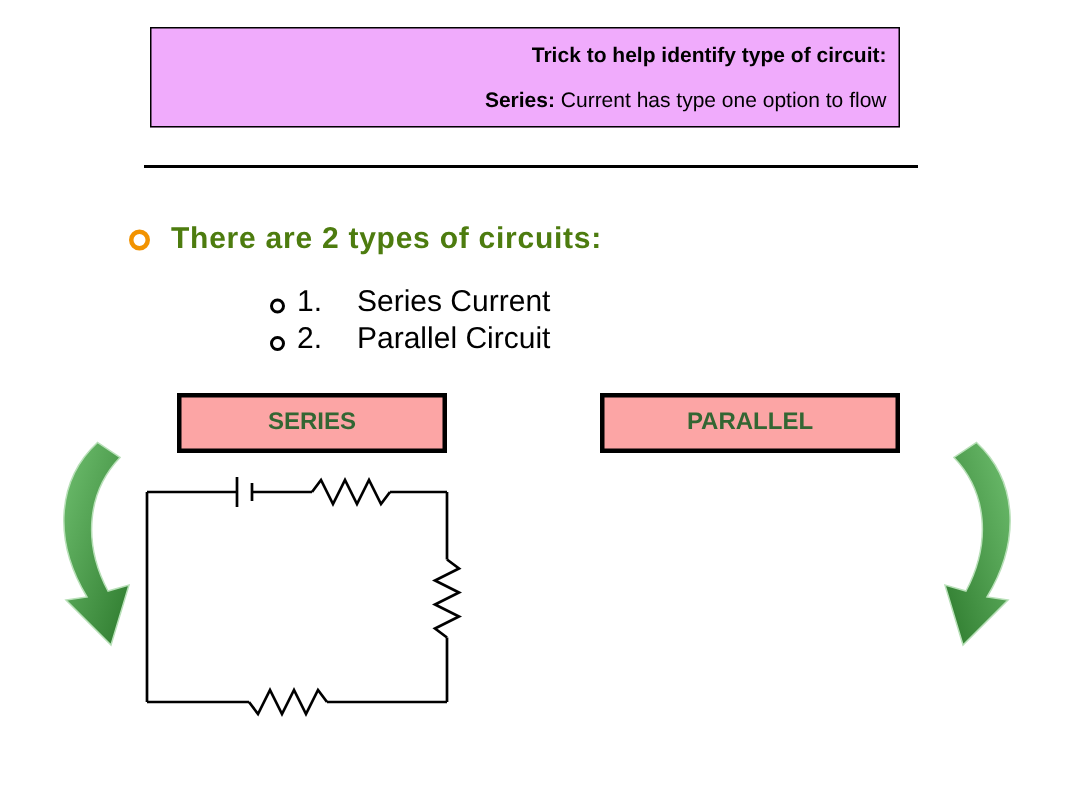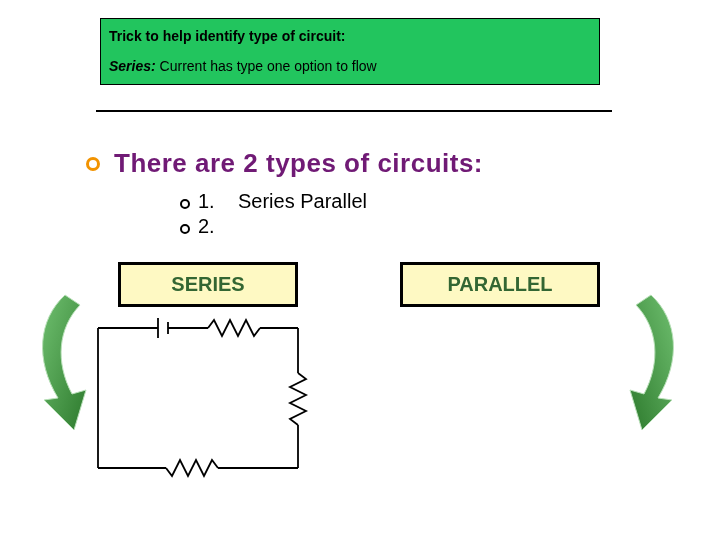--- a/index.html
+++ b/index.html
@@ -10,29 +10,29 @@
     font-family: Verdana, Geneva, sans-serif;
     position: relative;
     overflow: hidden;
   }
   .trick-box {
     position: absolute;
     left: 100px;
     top: 18px;
     width: 500px;
     border: 1px solid #000;
-    background: #22c55e;
+    background: #f0abfc;
     padding: 6px 8px;
     font-size: 14px;
     line-height: 1.6;
-    text-align: left;
+    text-align: right;
   }
   .trick-title { font-weight: bold; }
   .trick-line { margin-top: 8px; }
-  .trick-label { font-weight: bold; font-style: italic; }
+  .trick-label { font-weight: bold; }
   .underline-bar {
     position: absolute;
     left: 96px;
     top: 110px;
     width: 516px;
     height: 2px;
     background: #000;
   }
   .heading-row {
     position: absolute;
@@ -41,23 +41,23 @@
     display: flex;
     align-items: center;
     gap: 14px;
   }
   .ring-bullet {
     width: 14px; height: 14px;
     border: 3px solid #f29300;
     border-radius: 50%;
   }
   .heading {
-    font-size: 26px;
+    font-size: 20px;
     font-weight: bold;
-    color: #701a75;
+    color: #4d7c0f;
     letter-spacing: 0.5px;
   }
   .sub-list {
     position: absolute;
     left: 180px;
     top: 190px;
   }
   .sub-item {
     display: flex;
     align-items: center;
@@ -69,23 +69,23 @@
     width: 10px; height: 10px;
     border: 2px solid #000;
     border-radius: 50%;
     flex: 0 0 auto;
     margin-top: 4px;
   }
   .sub-num { width: 32px; }
   .label-box {
     position: absolute;
     border: 3px solid #000;
-    background: #fef9c3;
+    background: #fca5a5;
     padding: 8px 0;
-    font-size: 20px;
+    font-size: 16px;
     font-weight: bold;
     color: #336633;
     text-align: center;
   }
   .label-series { left: 118px; top: 262px; width: 180px; }
   .label-parallel { left: 400px; top: 262px; width: 200px; }
   .circuit-svg {
     position: absolute;
     left: 88px;
     top: 318px;
@@ -107,25 +107,26 @@
 
 <div class="heading-row">
   <span class="ring-bullet"></span>
   <span class="heading">There are 2 types of circuits:</span>
 </div>
 
 <div class="sub-list">
   <div class="sub-item">
     <span class="ring-small"></span>
     <span class="sub-num">1.</span>
-    <span>Series Parallel</span>
+    <span>Series Current</span>
   </div>
   <div class="sub-item">
     <span class="ring-small"></span>
     <span class="sub-num">2.</span>
+    <span>Parallel Circuit</span>
   </div>
 </div>
 
 <div class="label-box label-series">SERIES</div>
 <div class="label-box label-parallel">PARALLEL</div>
 
 <svg class="circuit-svg" width="230" height="170">
   <g stroke="#000" stroke-width="1.8" fill="none">
 
     <line x1="10" y1="10" x2="70" y2="10"></line>

